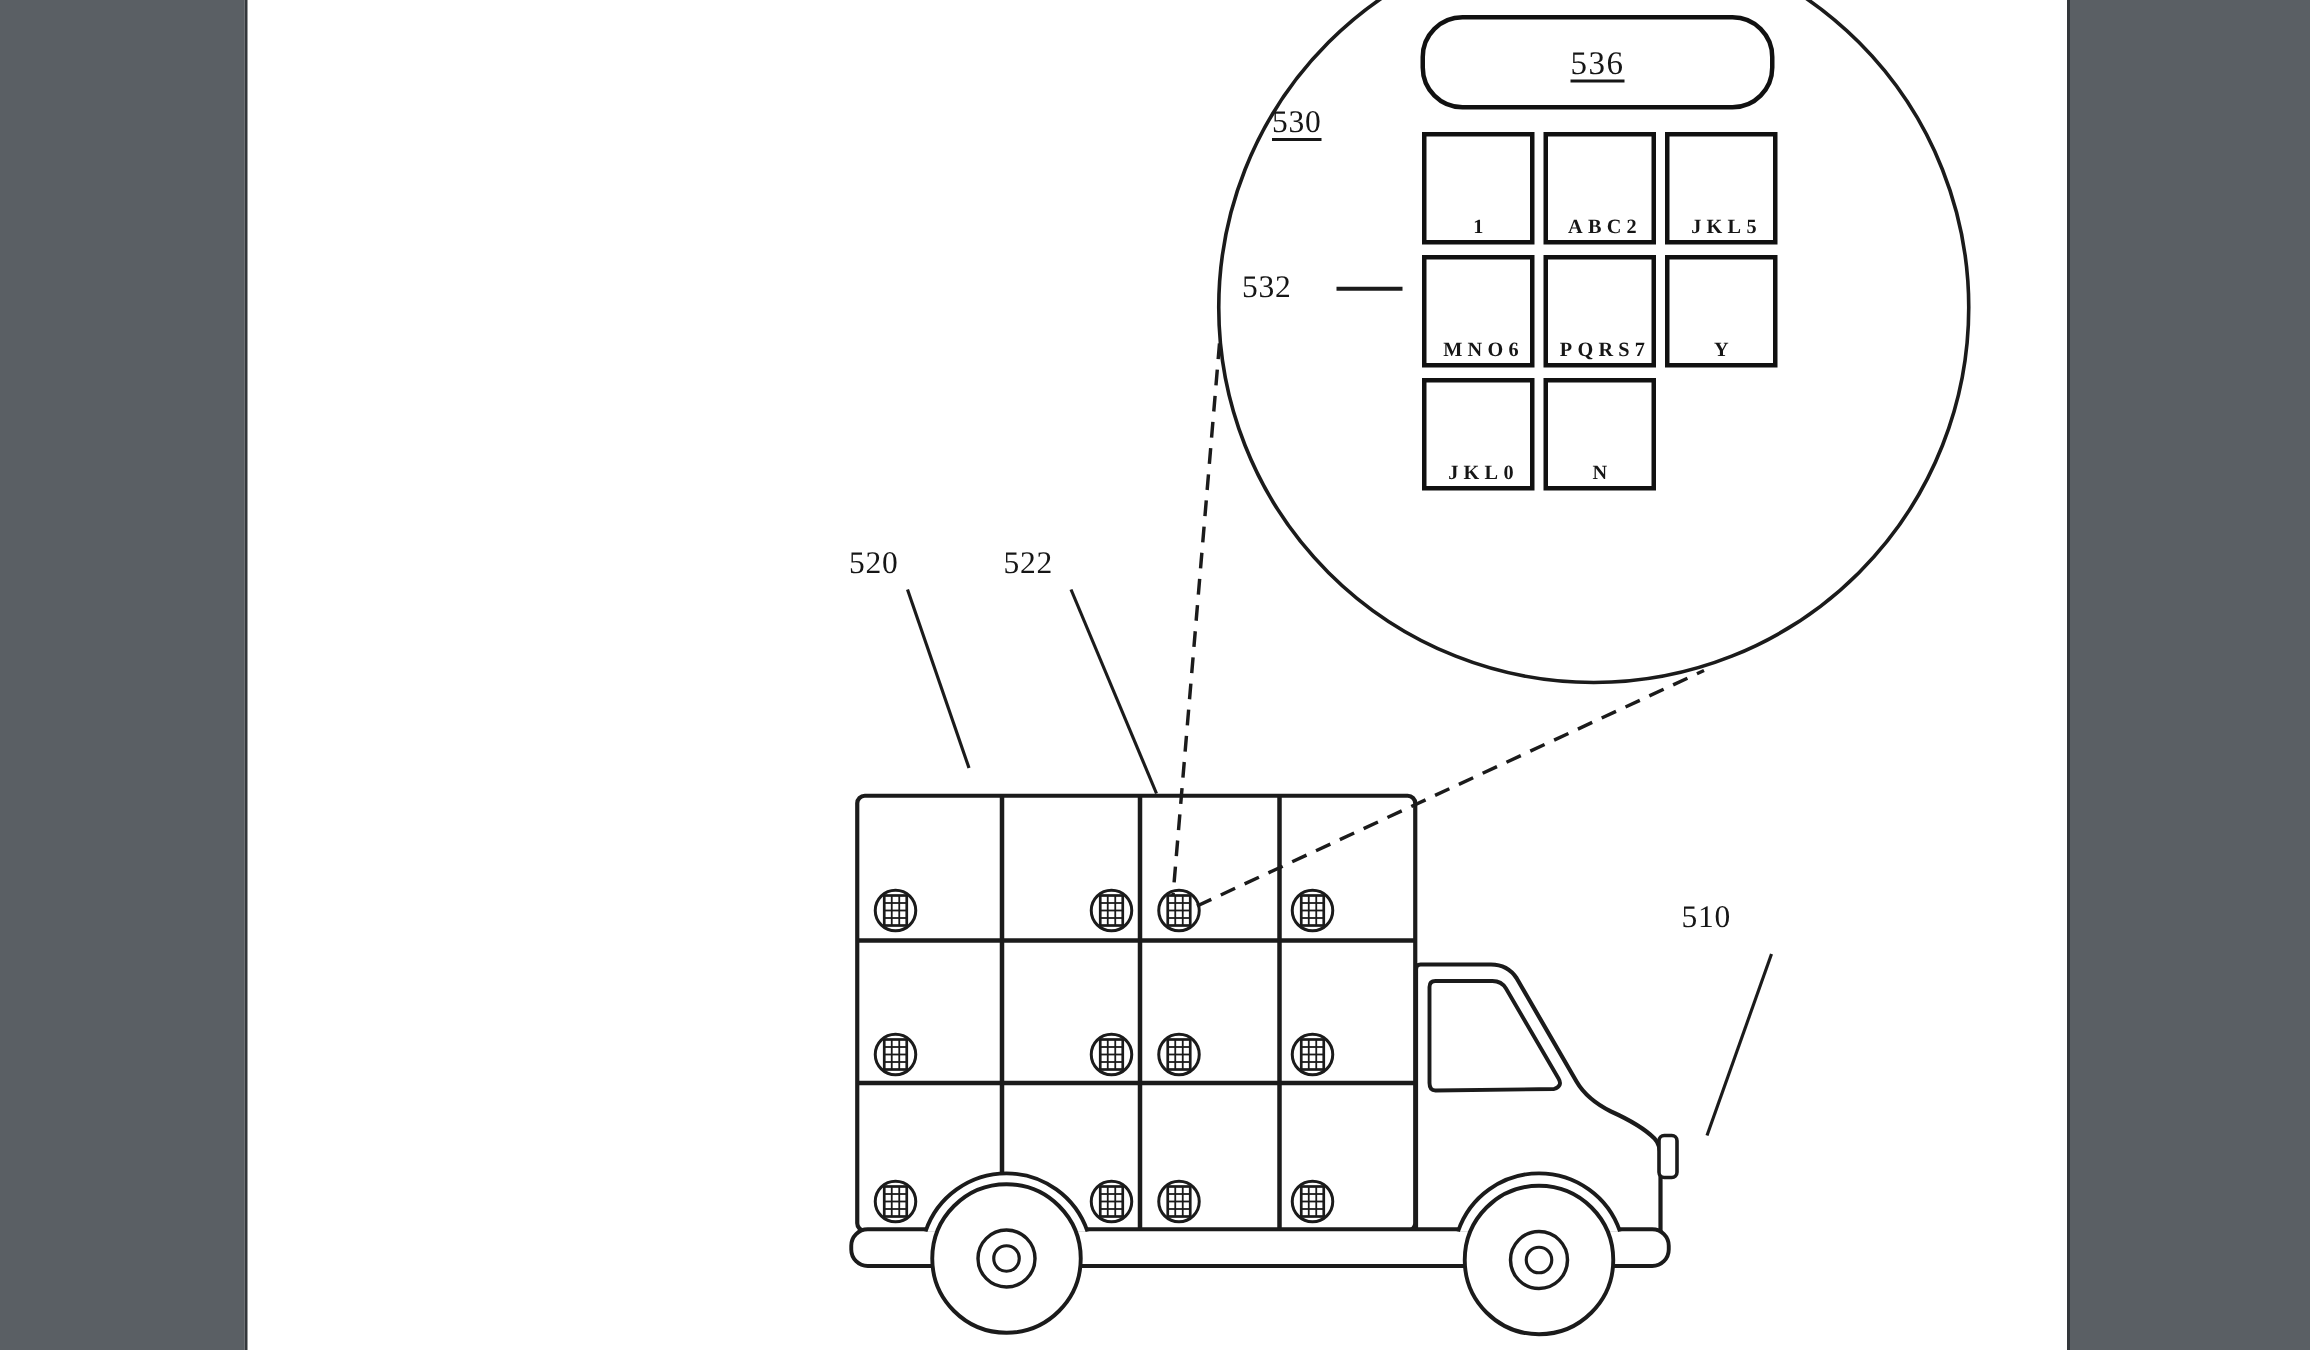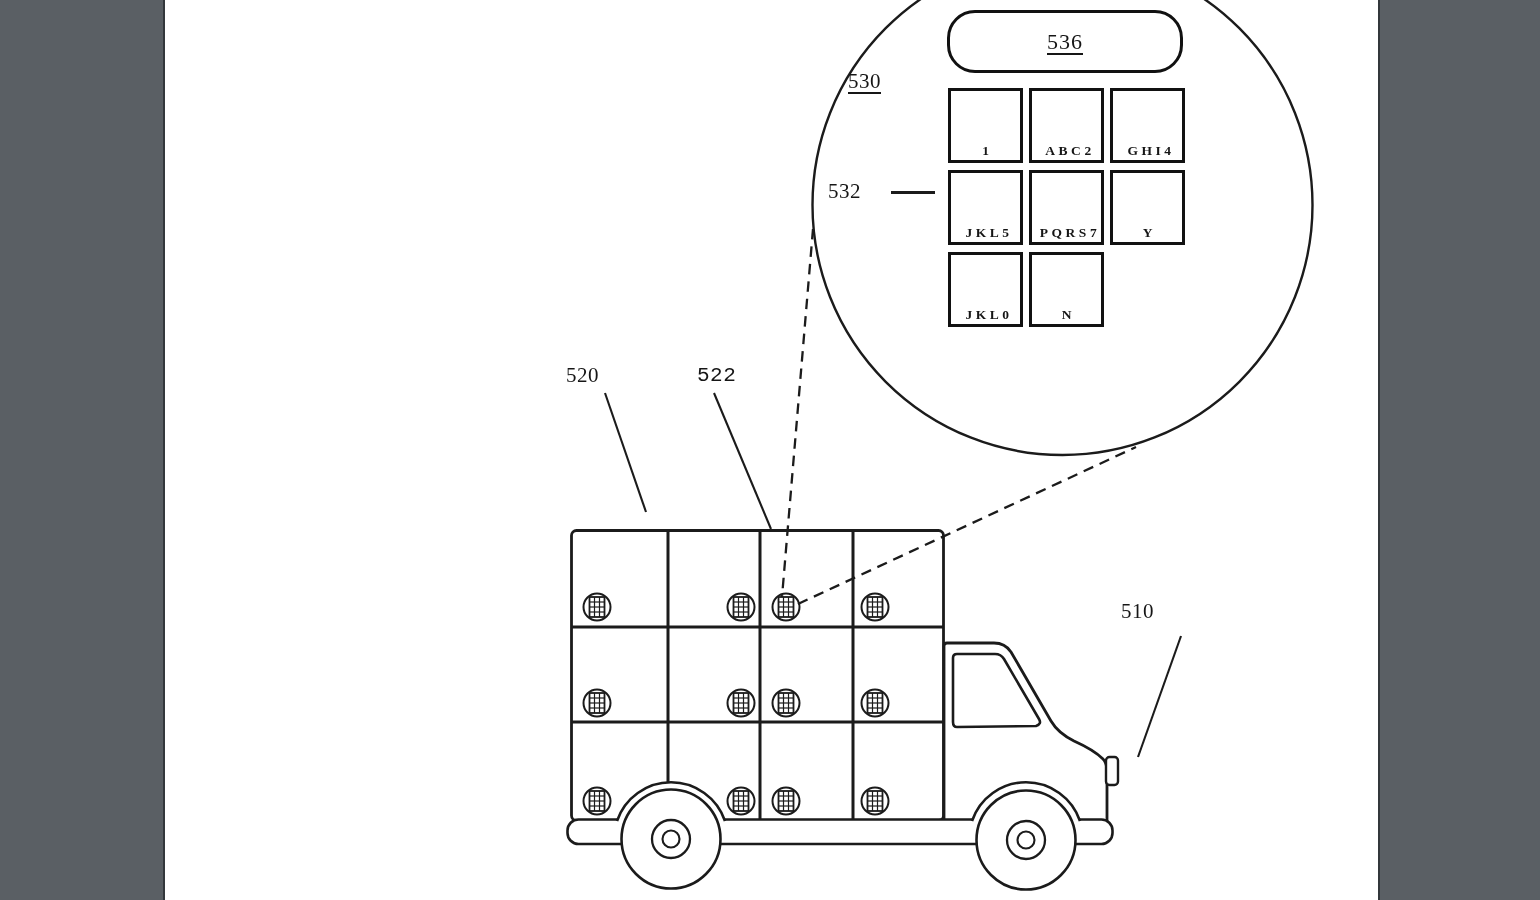--- a/index.html
+++ b/index.html
@@ -214,26 +214,26 @@
     <div class="kp-keys">
       <div class="kp-key">
         <span class="kp-letters"></span>
         <span class="kp-digit">1</span>
       </div>
       <div class="kp-key">
         <span class="kp-letters">ABC</span>
         <span class="kp-digit">2</span>
       </div>
       <div class="kp-key">
-        <span class="kp-letters">GHI</span>
-        <span class="kp-digit">4</span>
-      </div>
-      <div class="kp-key">
         <span class="kp-letters">JKL</span>
         <span class="kp-digit">5</span>
+      </div>
+      <div class="kp-key">
+        <span class="kp-letters">MNO</span>
+        <span class="kp-digit">6</span>
       </div>
       <div class="kp-key">
         <span class="kp-letters">PQRS</span>
         <span class="kp-digit">7</span>
       </div>
       <div class="kp-key">
         <span class="kp-letters">Y</span>
         <span class="kp-digit"></span>
       </div>
       <div class="kp-key">
@@ -242,17 +242,17 @@
       </div>
       <div class="kp-key">
         <span class="kp-letters">N</span>
         <span class="kp-digit"></span>
       </div>
     </div>
 
     <div class="callout underlined" style="left:683px;top:71px;">530</div>
     <div class="callout" style="left:663px;top:181px;">532</div>
     <div class="callout" style="left:401px;top:365px;">520</div>
-    <div class="callout" style="left:532px;top:365px;font-family:Liberation Mono, monospace;">522</div>
+    <div class="callout" style="left:504px;top:365px;">522</div>
     <div class="callout" style="left:956px;top:601px;">510</div>
 
   </div>
 </div>
 
 </body></html>

